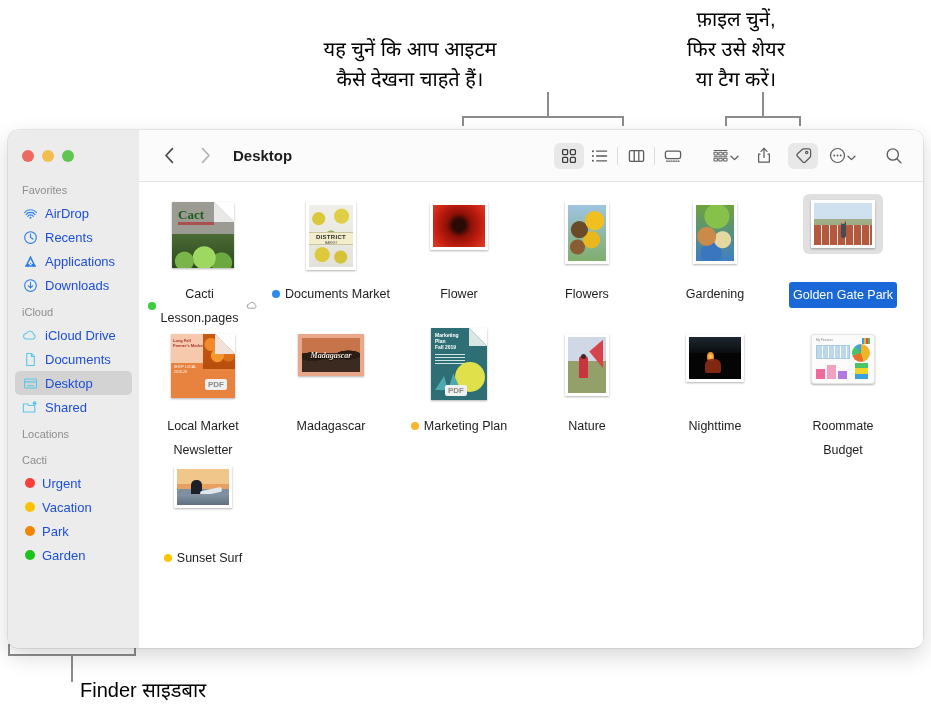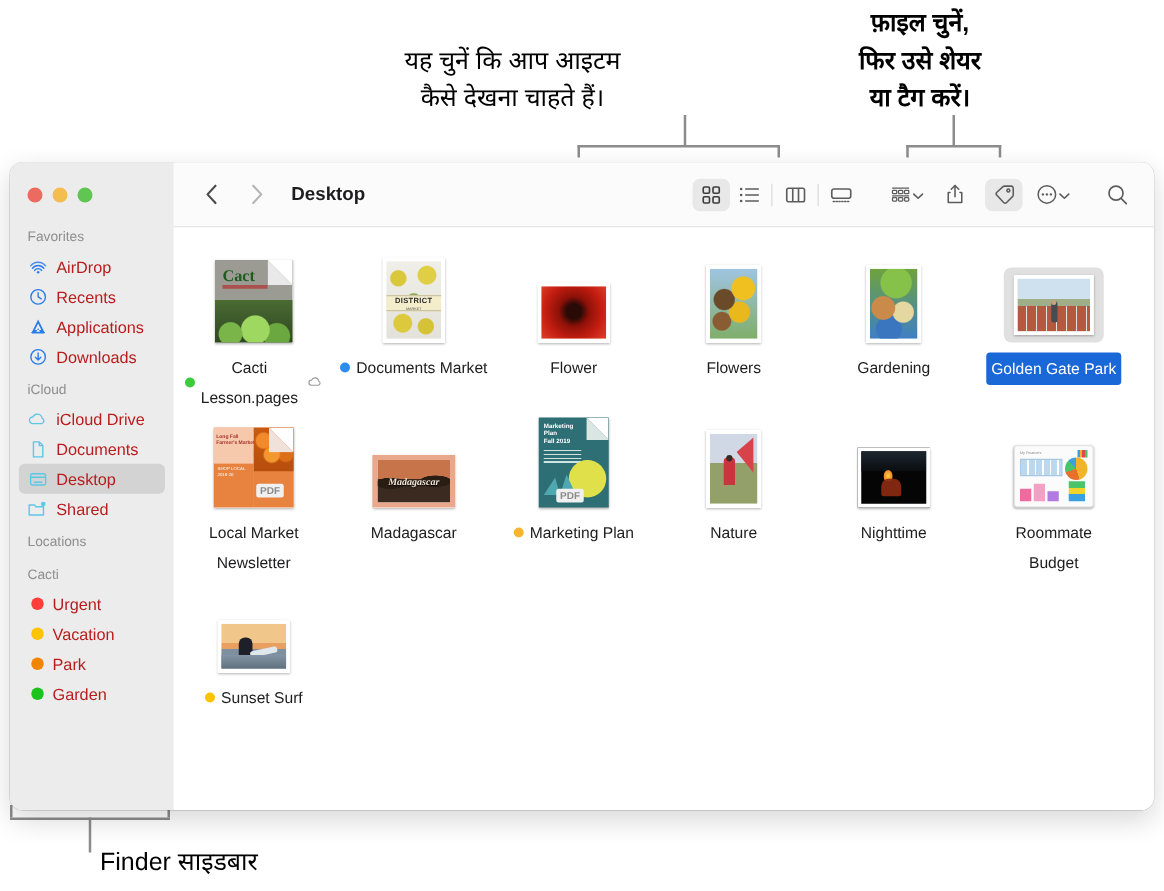--- a/index.html
+++ b/index.html
@@ -59,21 +59,21 @@
   .traffic { position: absolute; top: 20px; left: 14px; display: flex; gap: 8px; }
   .light { width: 12px; height: 12px; border-radius: 50%; }
   .sb-scroll { padding-top: 45px; }
   .sb-header {
     font-size: 11px; color: #8e8e8e; font-weight: 400;
     padding: 0 0 2px 14px; margin-top: 6px; line-height: 18px;
   }
   .sb-row {
     display: flex; align-items: center; gap: 7px;
     height: 24px; margin: 0 7px; padding-left: 7px;
-    border-radius: 5px; font-size: 13px; color: #b91c1c;
+    border-radius: 5px; font-size: 13px; color: #1d4ed8;
   }
   .sb-row.selected { background: #d3d3d3; }
   .sb-ico { width: 16px; height: 16px; flex: 0 0 16px; display: flex; align-items: center; justify-content: center; }
   .sb-ico svg { display: block; }
   .tag-dot { width: 10px; height: 10px; border-radius: 50%; margin-left: 3px; flex: 0 0 10px; }
   .sb-label { white-space: nowrap; overflow: hidden; }
 
   
   #content { flex: 1; display: flex; flex-direction: column; min-width: 0; background: #fff; }
 
@@ -104,21 +104,21 @@
 
   
   #grid {
     flex: 1; position: relative; background: #fff; overflow: hidden;
   }
   .file {
     position: absolute; width: 120px;
     display: flex; flex-direction: column; align-items: center;
   }
   .thumb-wrap {
-    height: 72px; display: flex; align-items: flex-end; justify-content: center;
+    height: 72px; display: flex; align-items: flex-start; justify-content: center;
     margin-bottom: 8px;
   }
   .thumb-sel {
     padding: 6px 8px; border-radius: 6px; background: #e0e0e0;
     display: flex; align-items: center; justify-content: center;
   }
   .ph {
     position: relative; overflow: hidden;
     box-shadow: 0 1px 2px rgba(0,0,0,0.30);
     background: #ddd;
@@ -145,21 +145,21 @@
 
   <div class="callout-text" style="left:280px; top:34px; width:260px;">यह चुनें कि आप आइटम
 कैसे देखना चाहते हैं।</div>
   <div class="bracket" style="left:462px; top:116px; width:162px;">
     <div class="hbar"></div>
       <div class="tick-l"></div>
       <div class="tick-r"></div>
     <div class="stem" style="left:85px; height:24px;"></div>
   </div>
 
-  <div class="callout-text" style="left:636px; top:4px; width:200px;font-weight:bold;">फ़ाइल चुनें,
+  <div class="callout-text" style="left:636px; top:4px; width:200px;">फ़ाइल चुनें,
 फिर उसे शेयर
 या टैग करें।</div>
   <div class="bracket" style="left:725px; top:116px; width:76px;">
     <div class="hbar"></div>
       <div class="tick-l"></div>
       <div class="tick-r"></div>
     <div class="stem" style="left:37px; height:24px;"></div>
   </div>
 
   <div class="bracket down" style="left:8px; top:654px; width:128px;">

